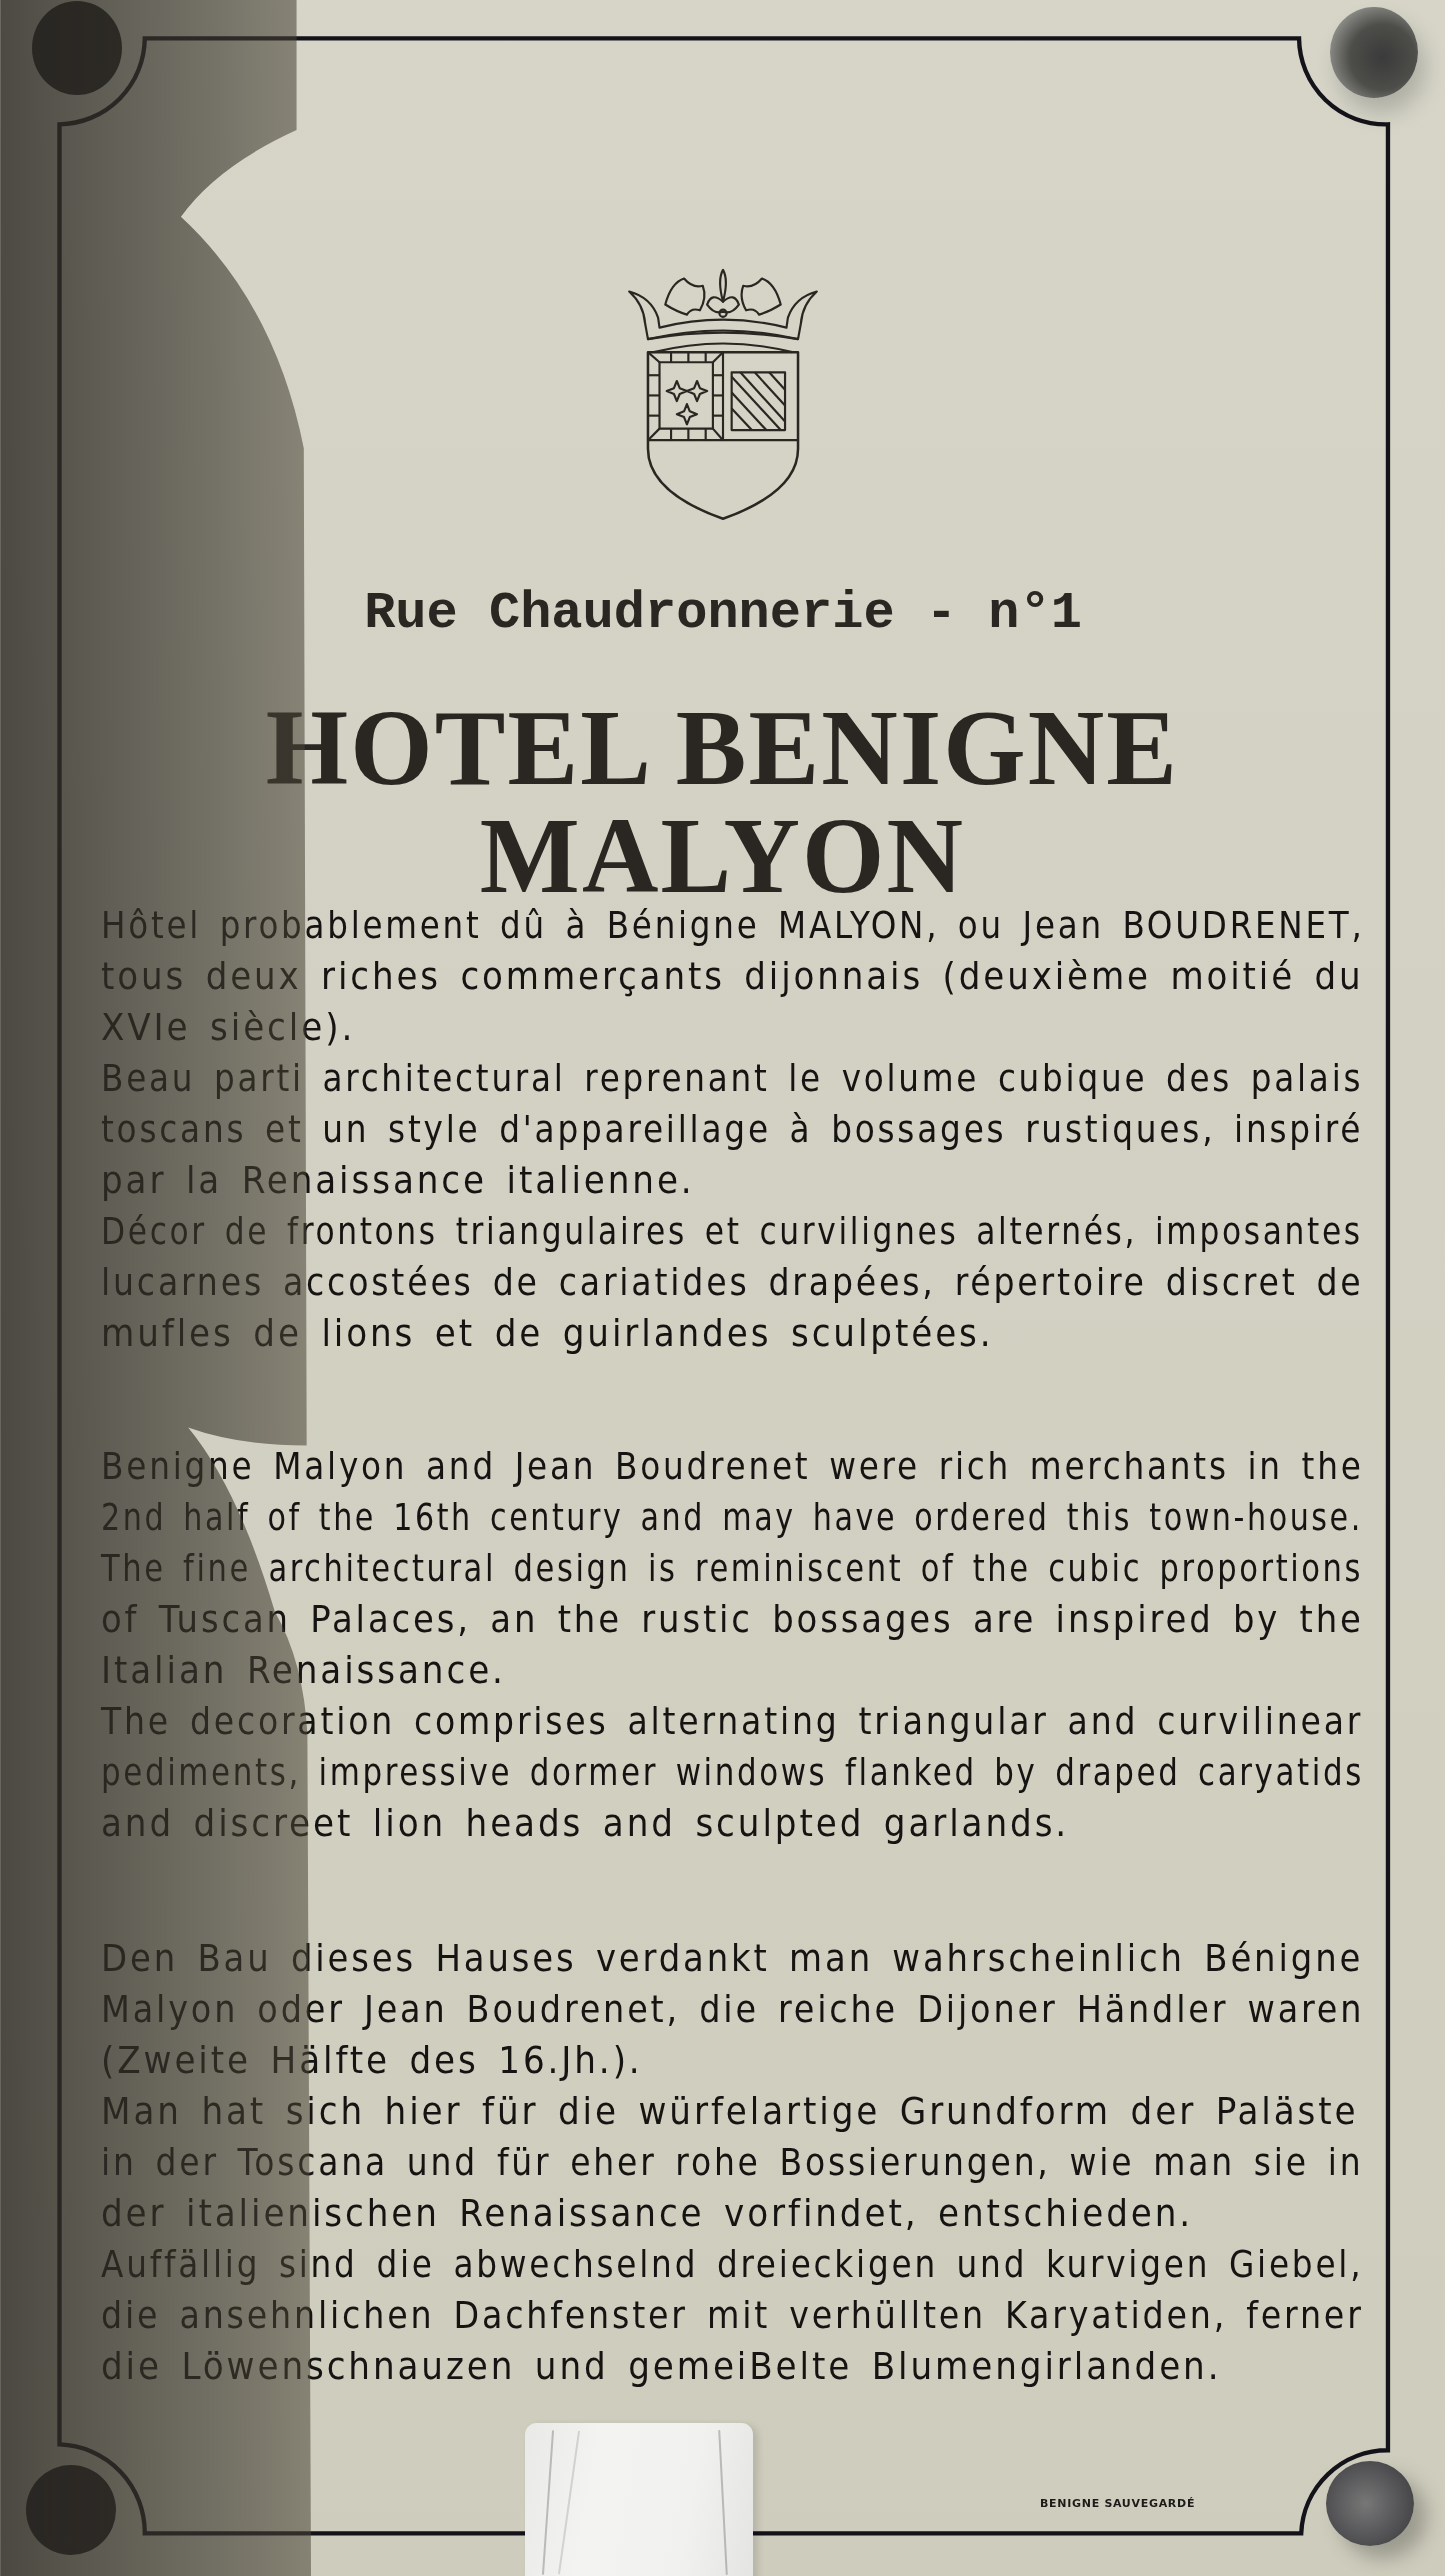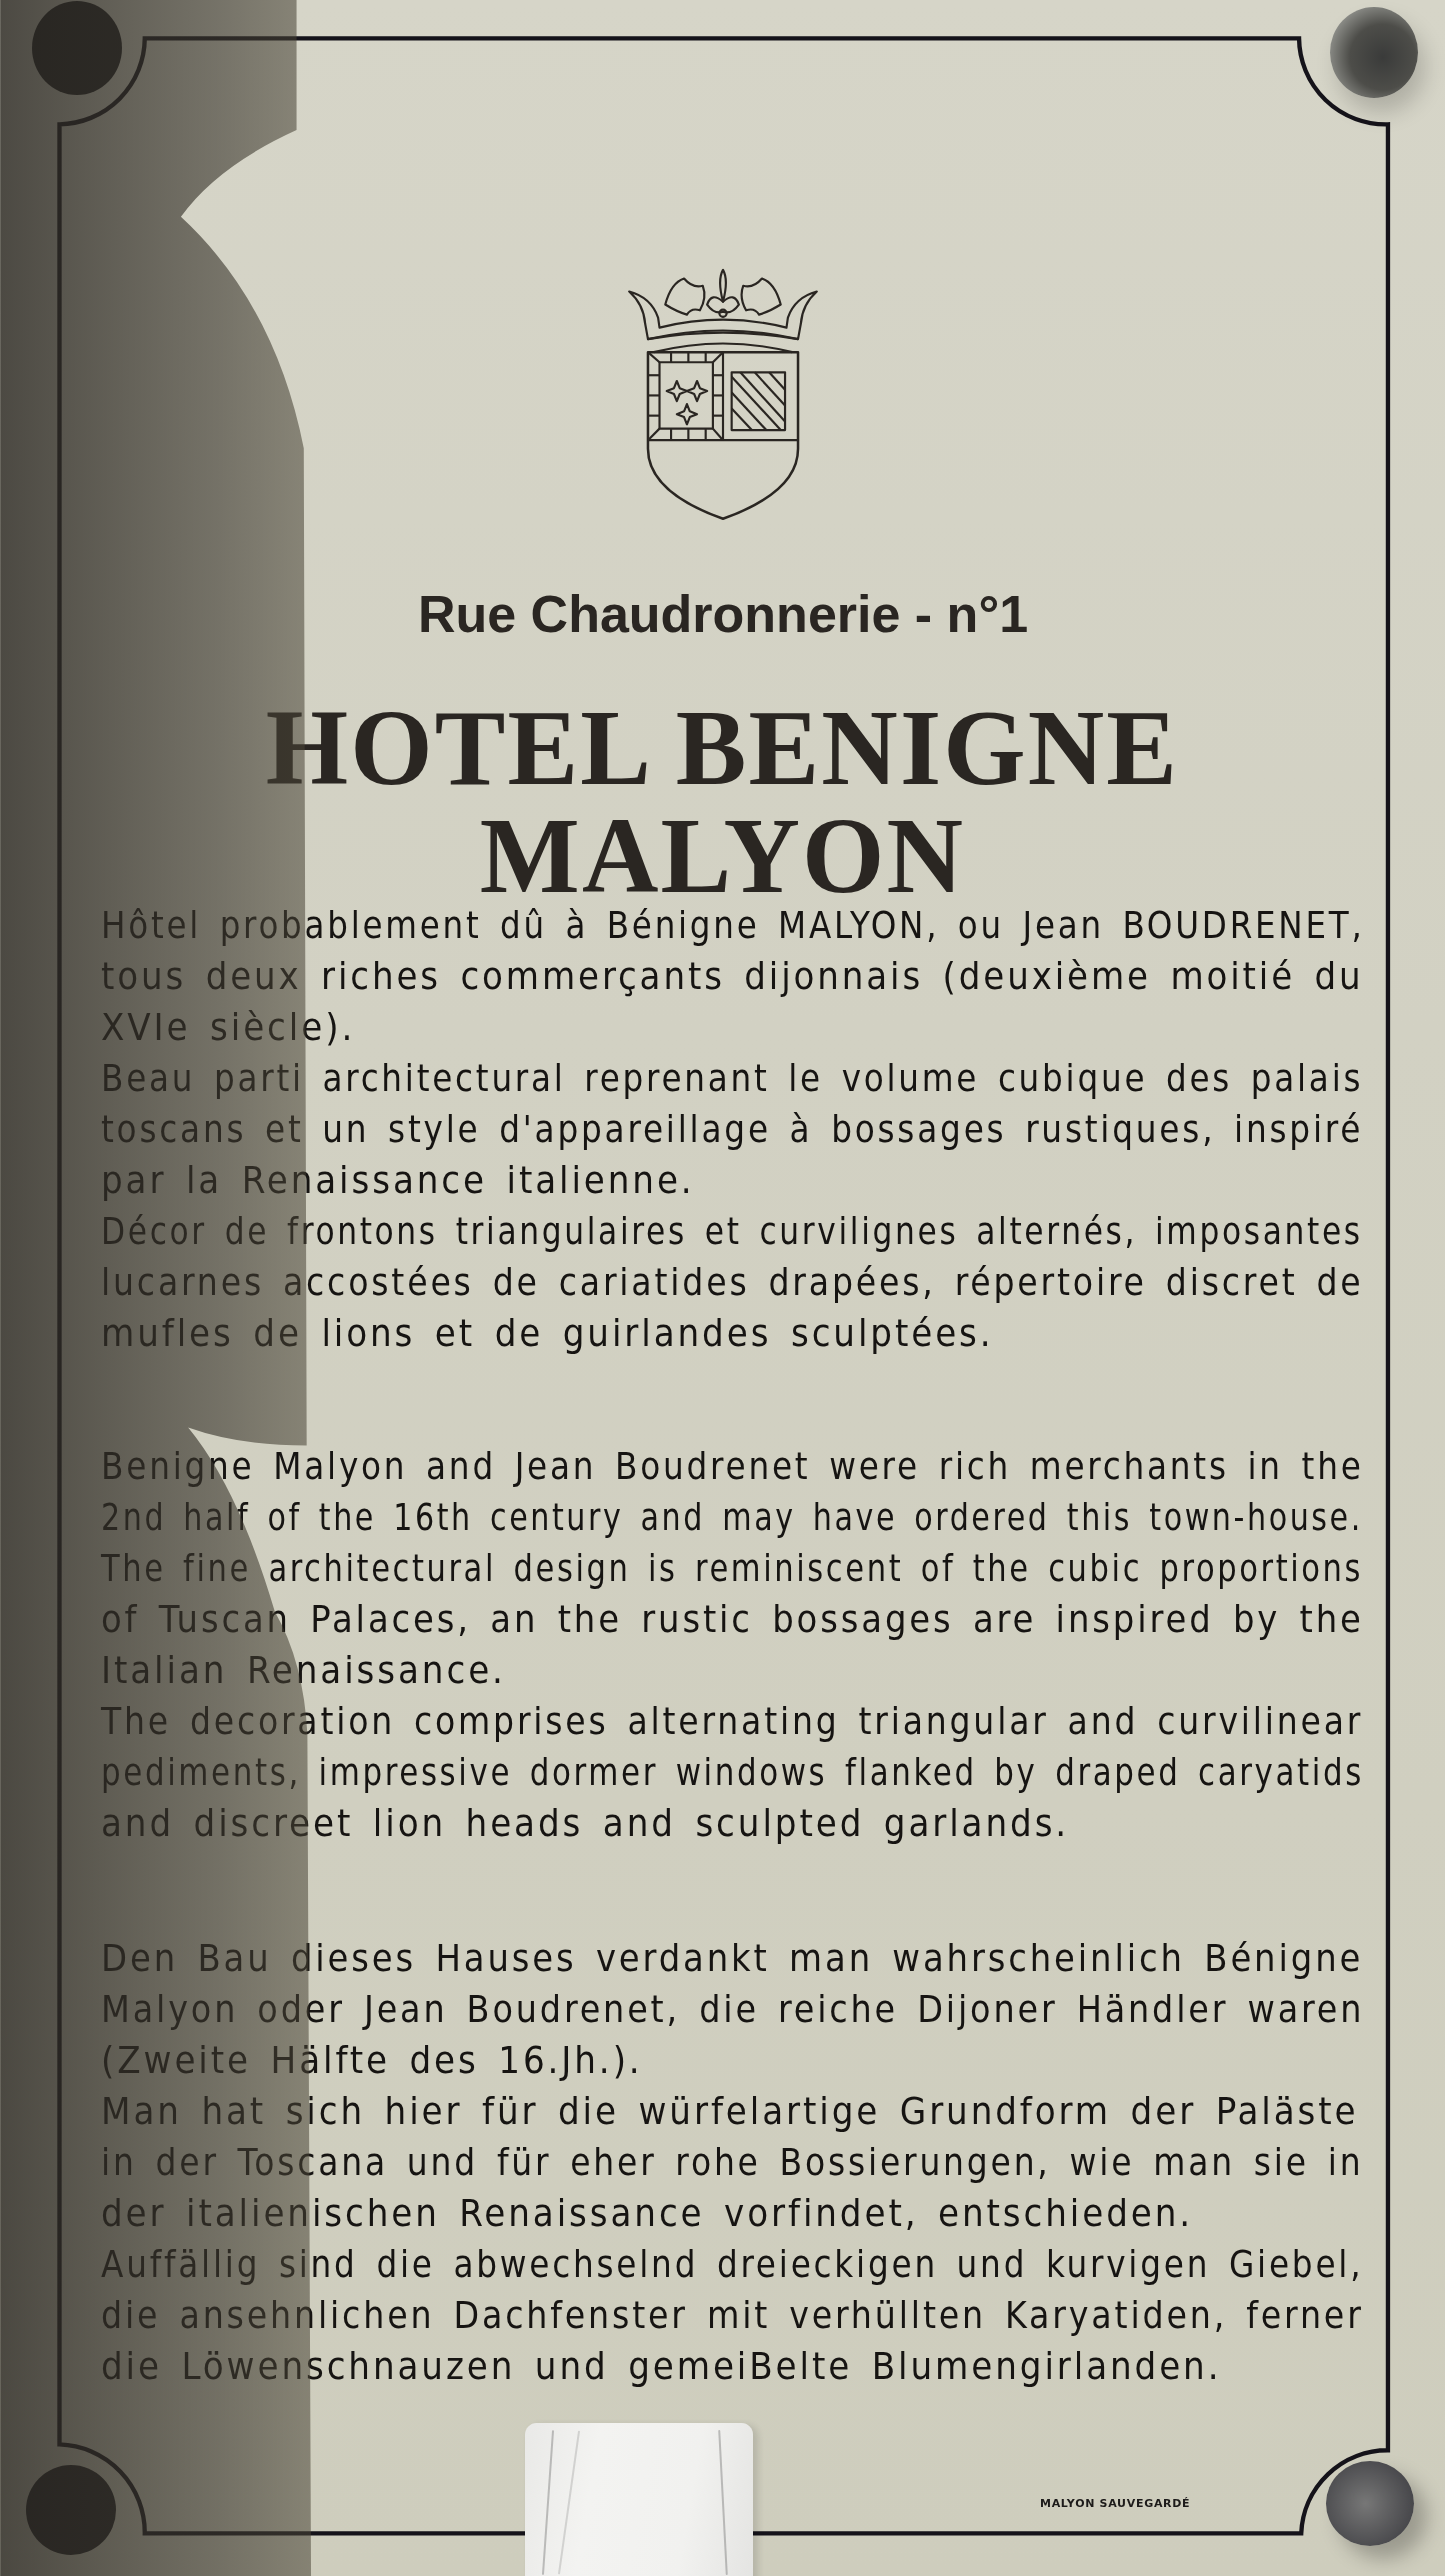--- a/index.html
+++ b/index.html
@@ -61,21 +61,21 @@
       word-spacing: 20px;
     }
     .crest {
       position: absolute;
       left: 622px; top: 254px;
       width: 202px; height: 267px;
     }
     .street {
       left: 0; width: 1446px; top: 584px;
       text-align: center;
-      font-family: Liberation Sans, sans-serif;
+      font-family: Liberation Mono, monospace;
       font-weight: bold;
       font-size: 52px;
       color: #2a2622;
     }
     .title {
       left: 101px; width: 1243px; top: 694px;
       text-align: center;
       font-family: "Liberation Serif", serif;
       font-size: 108px;
       line-height: 108px;
@@ -219,21 +219,21 @@
     <span class="line" style="transform: scaleX(0.979);">Malyon oder Jean Boudrenet, die reiche Dijoner Händler waren</span>
     <span class="line" style="transform: scaleX(1);">(Zweite Hälfte des 16.Jh.).</span>
     <span class="line" style="transform: scaleX(1);">Man hat sich hier für die würfelartige Grundform der Paläste</span>
     <span class="line" style="transform: scaleX(0.965);">in der Toscana und für eher rohe Bossierungen, wie man sie in</span>
     <span class="line" style="transform: scaleX(1);">der italienischen Renaissance vorfindet, entschieden.</span>
     <span class="line" style="transform: scaleX(0.957);">Auffällig sind die abwechselnd dreieckigen und kurvigen Giebel,</span>
     <span class="line" style="transform: scaleX(0.974);">die ansehnlichen Dachfenster mit verhüllten Karyatiden, ferner</span>
     <span class="line" style="transform: scaleX(1);">die Löwenschnauzen und gemeiBelte Blumengirlanden.</span>
   </div>
 
-  <div class="txt maker">MALYON SAUVEGARDÉ</div>
+  <div class="txt maker">BENIGNE SAUVEGARDÉ</div>
 
   <div class="sticker">
     <div class="crease" style="left:22px; transform:rotate(4deg);"></div>
     <div class="crease" style="left:43px; transform:rotate(8deg); opacity:0.6;"></div>
     <div class="crease" style="left:197px; transform:rotate(-3deg);"></div>
   </div>
 
   <svg class="shadow" viewBox="0 0 2000 3564" width="1446" height="2576">
     <defs>
       <linearGradient id="sh" x1="0" y1="0" x2="1" y2="0">

